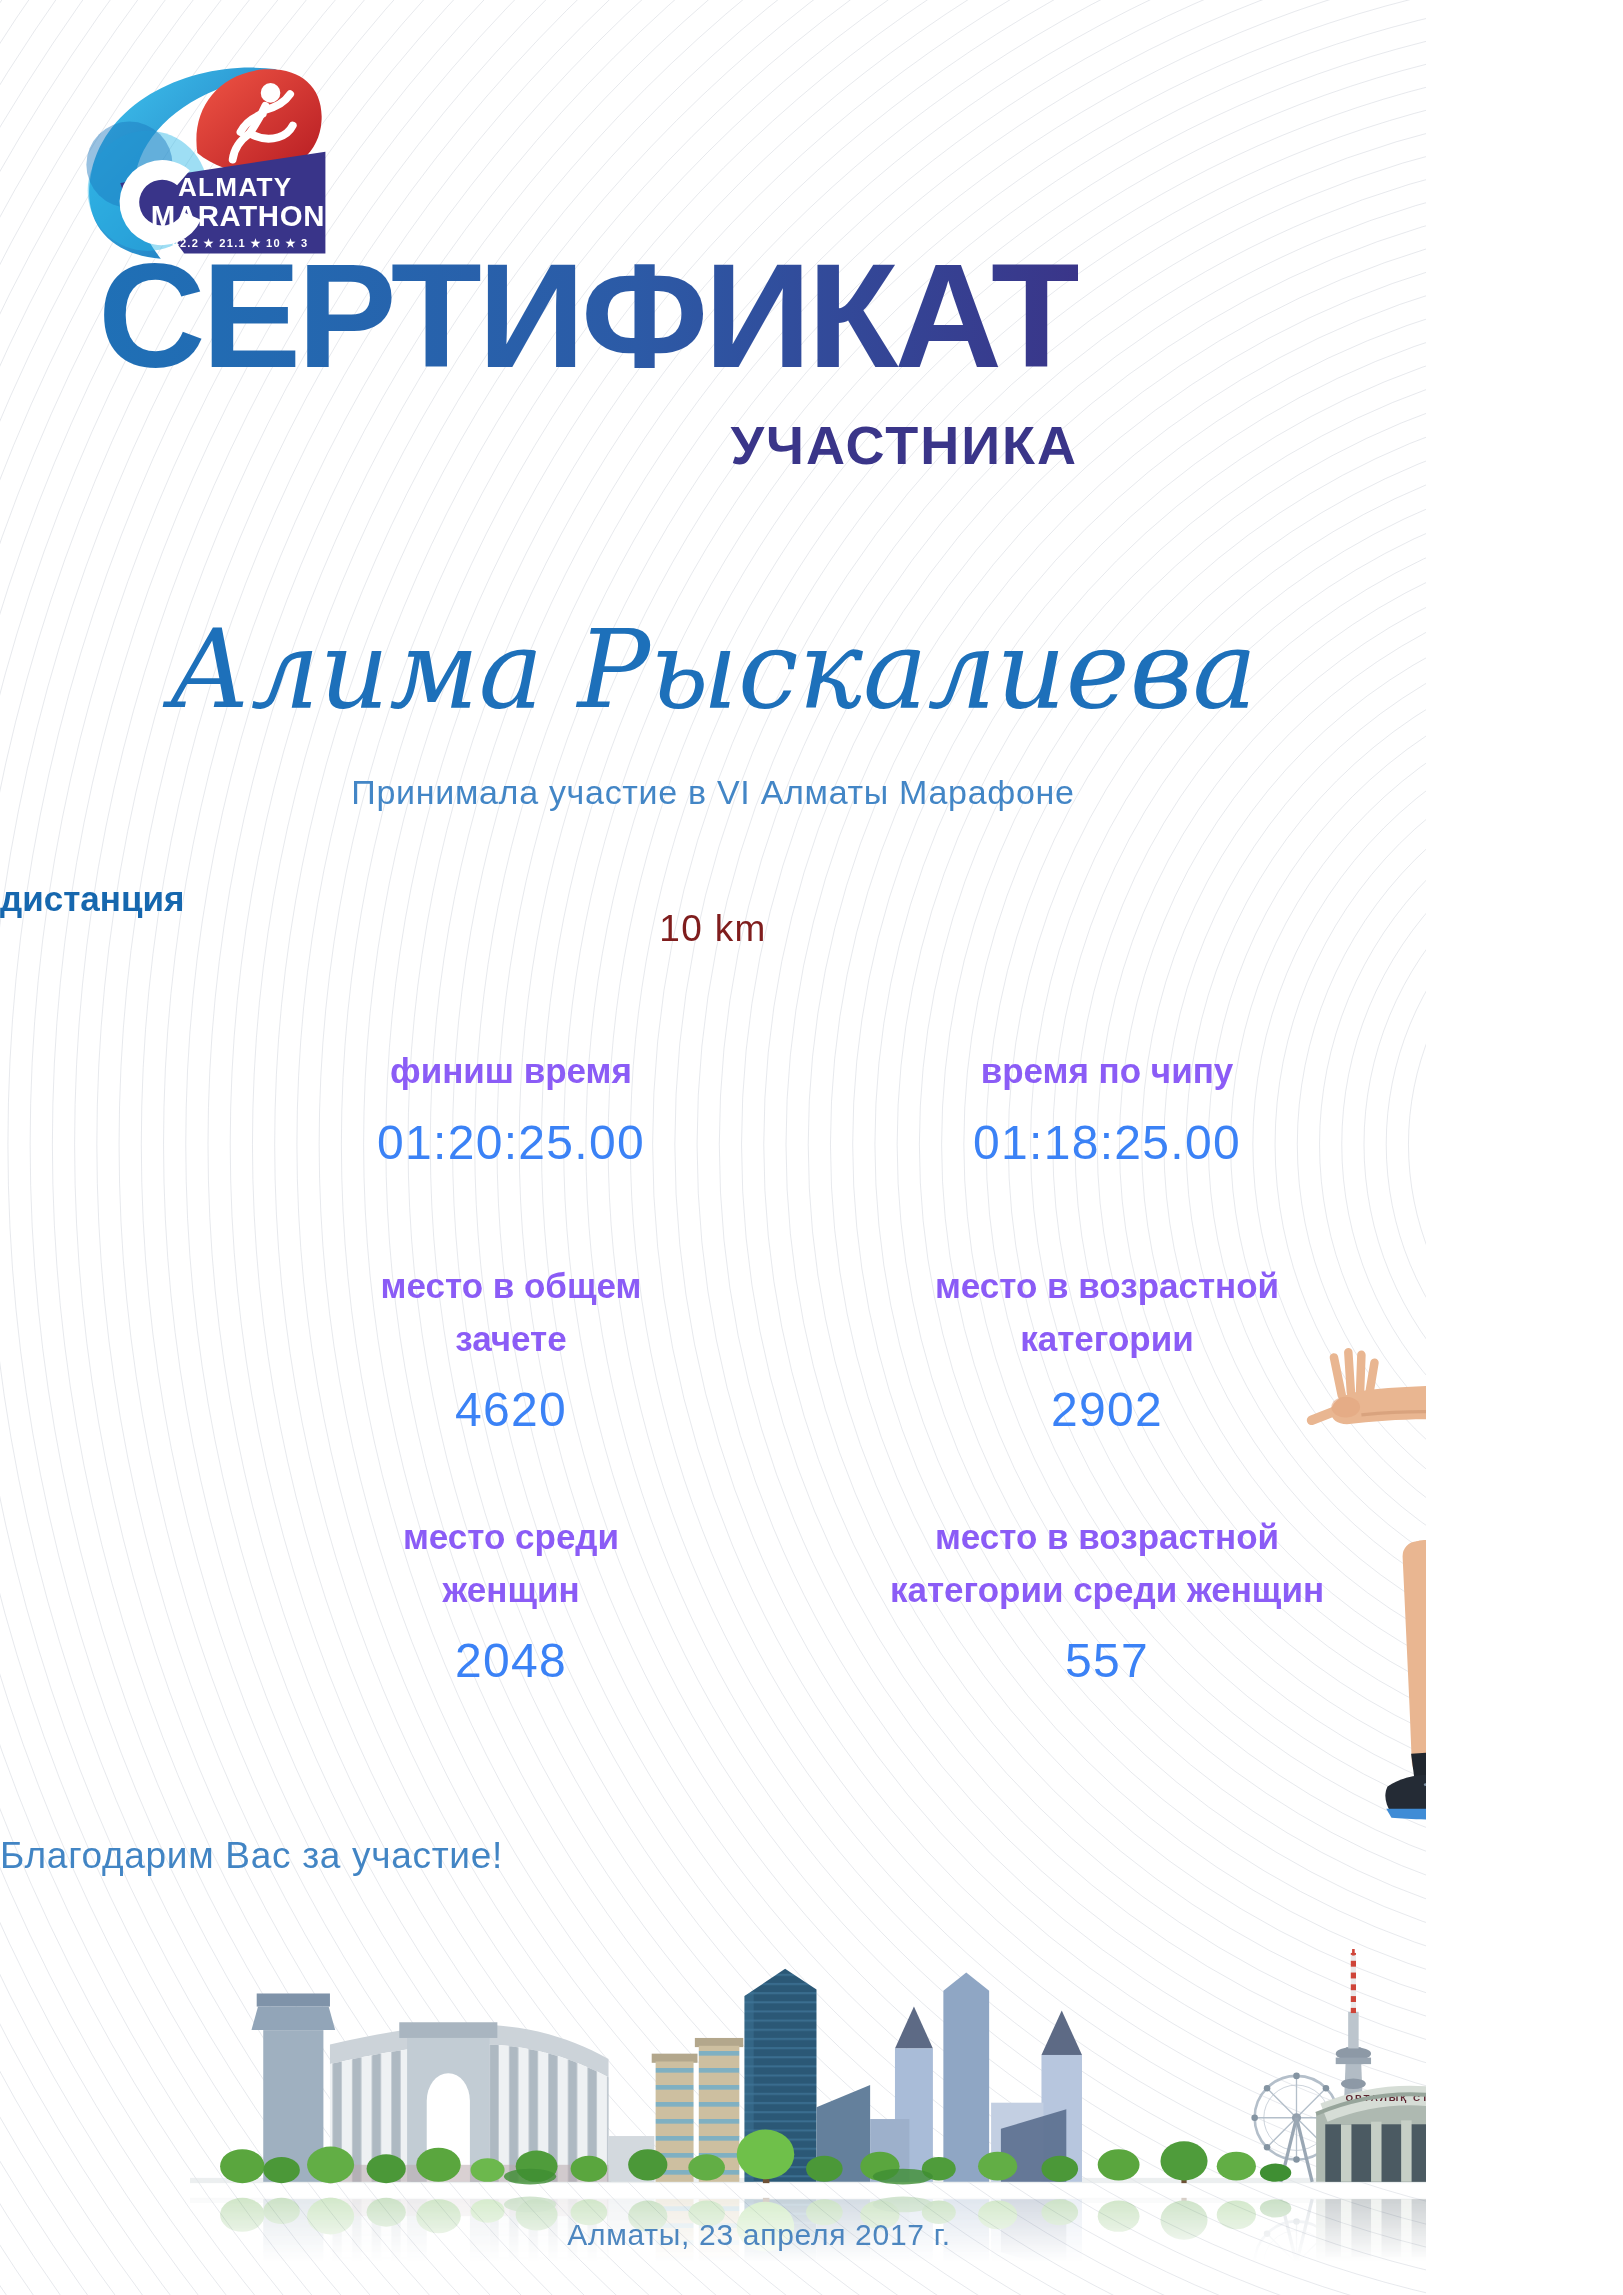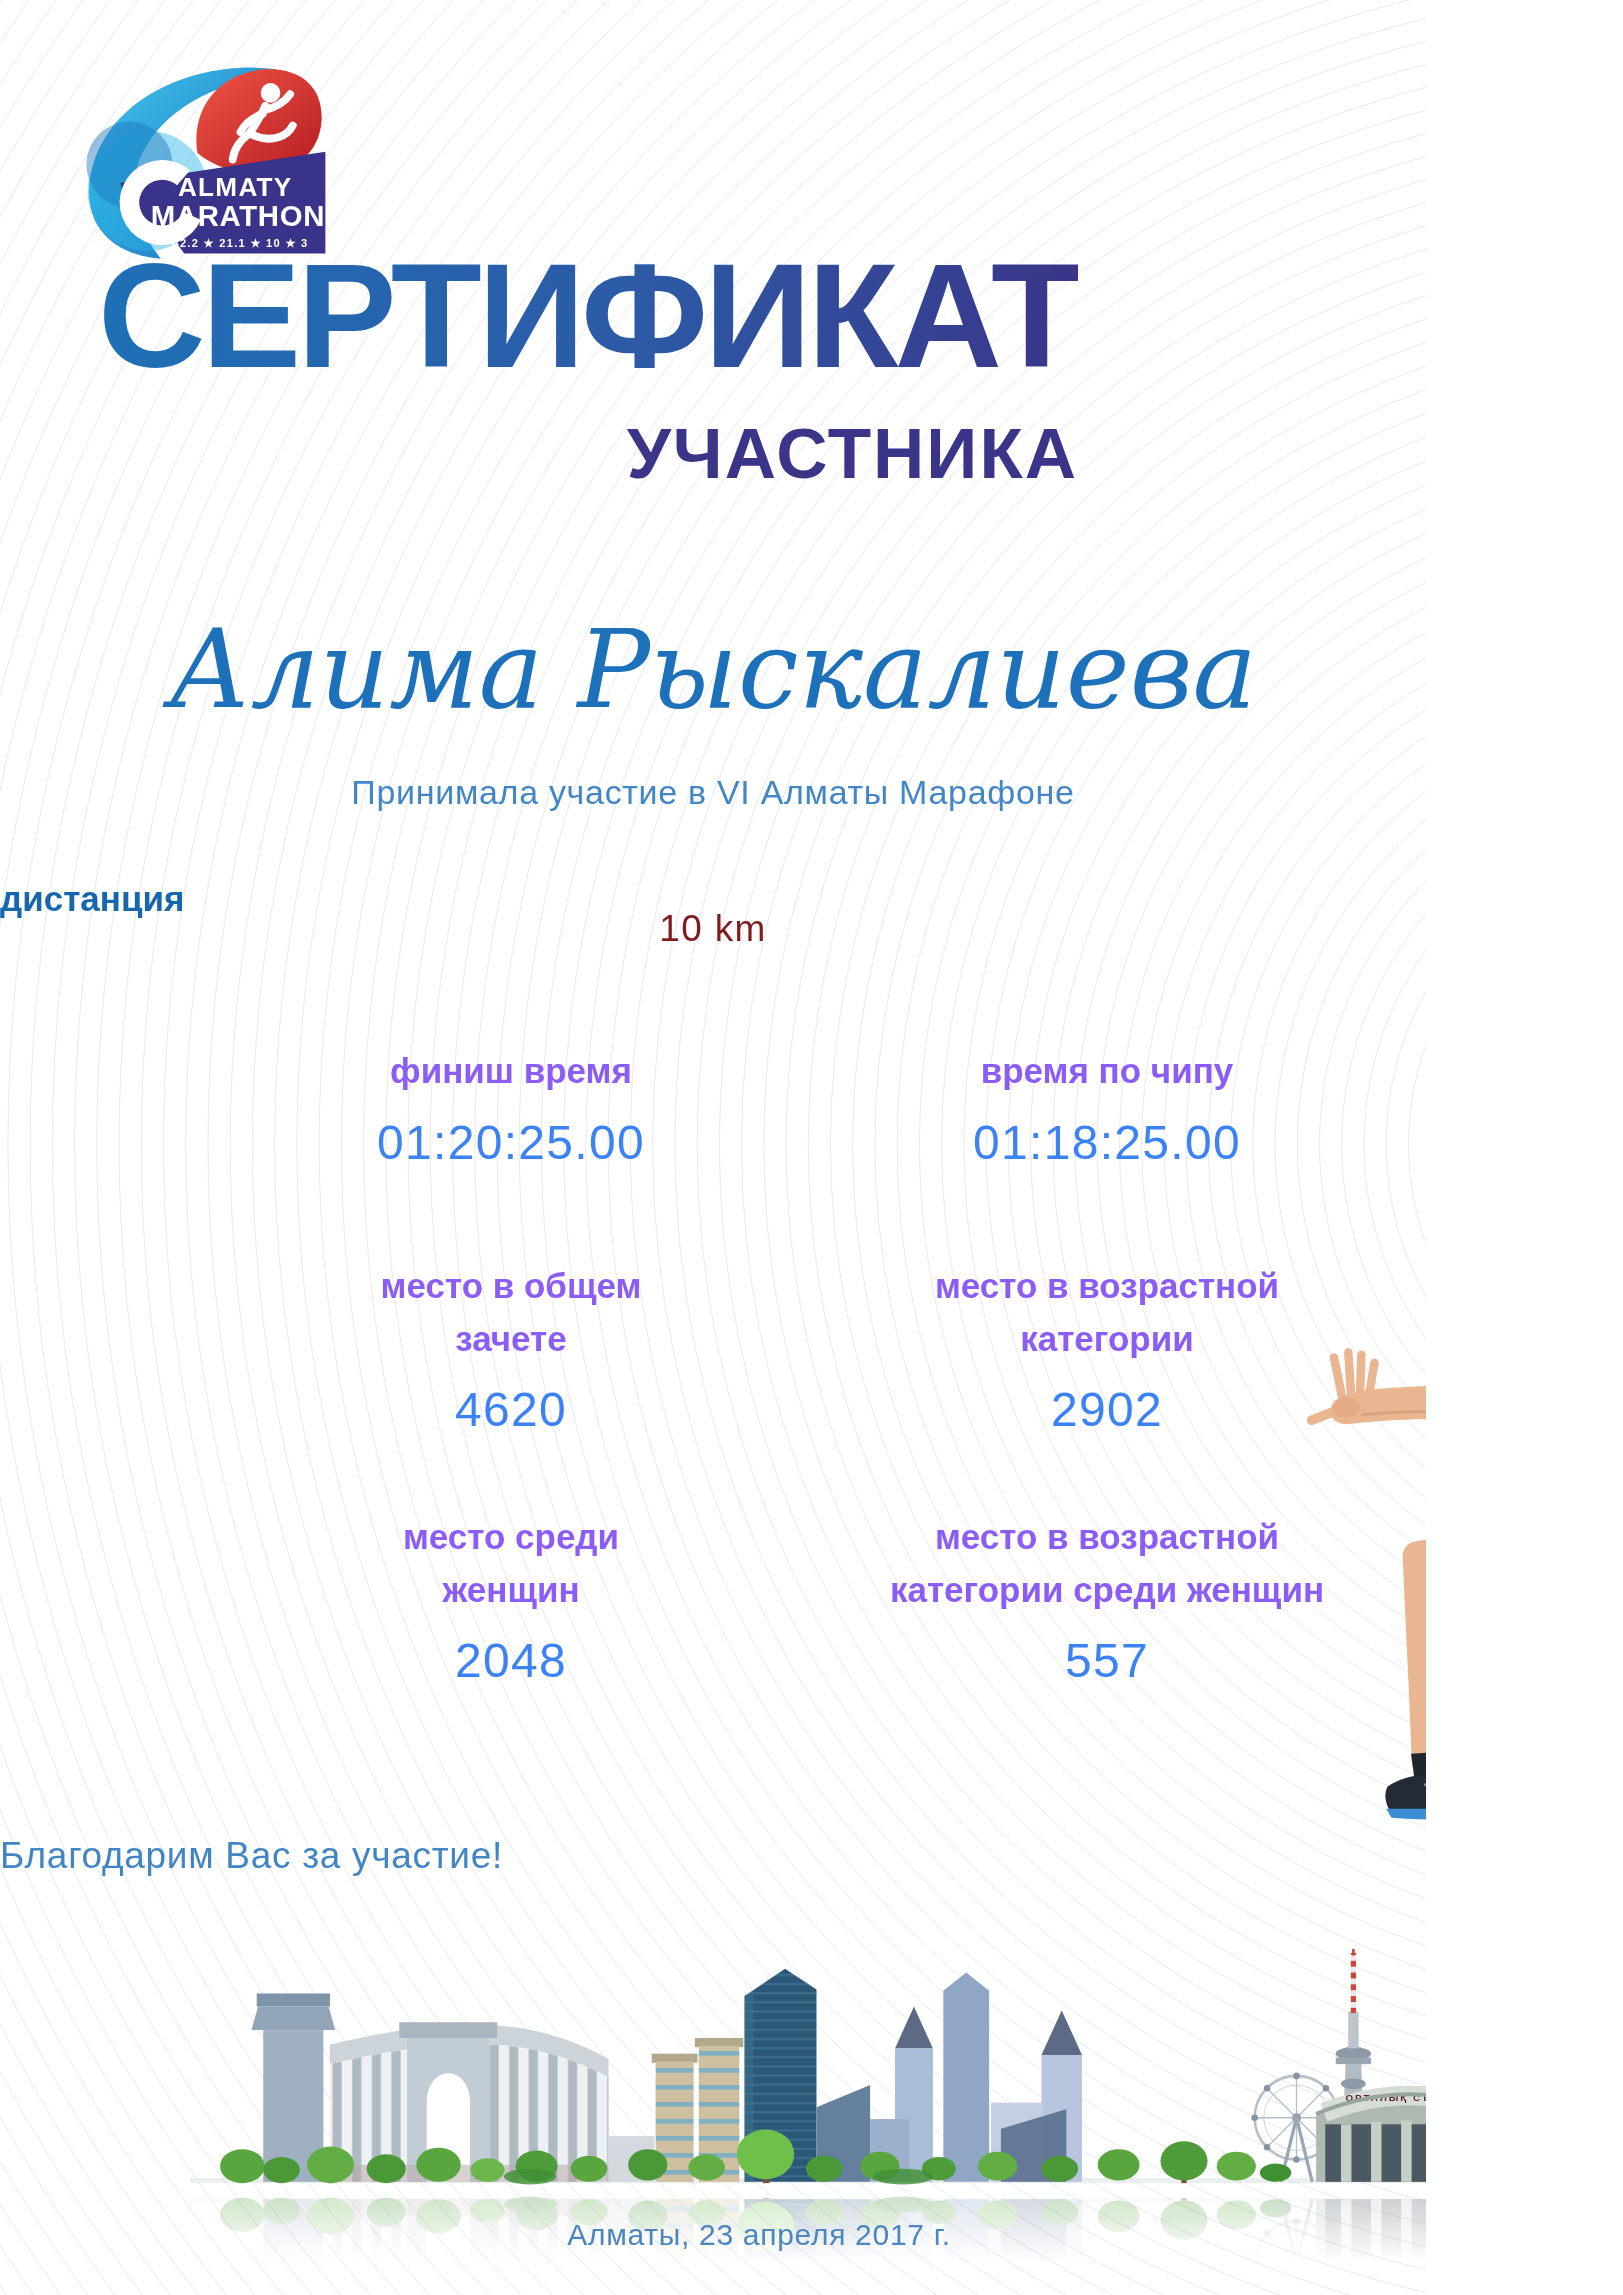--- a/index.html
+++ b/index.html
@@ -14,21 +14,21 @@
   .logo{position:absolute;left:69px;top:55px;width:262px;height:209px;z-index:3;}
 
   .title-block{position:absolute;left:0;right:348px;top:241px;text-align:right;z-index:3;line-height:1;margin-left:48px;}
   .title{
     display:inline-block;
     font-size:149px;font-weight:bold;letter-spacing:-3.9px;
     background:linear-gradient(90deg,#1f70b6 0%,#2c5aa6 55%,#3a3589 100%);
     -webkit-background-clip:text;background-clip:text;
     color:#2c5aa6;-webkit-text-fill-color:transparent;
   }
-  .subtitle{margin-top:27.5px;font-size:71px;font-weight:bold;letter-spacing:2px;color:#3a3589;}
+  .subtitle{margin-top:27.5px;font-size:54px;font-weight:bold;letter-spacing:2px;color:#3a3589;}
 
   .name{
     position:absolute;left:0;right:0;top:607px;text-align:center;z-index:3;
     font-family:"DejaVu Serif", serif;font-style:italic;
     font-size:108px;color:#1d70ba;
   }
   .participation{position:absolute;left:0;right:0;top:773px;text-align:center;z-index:3;
     font-size:34px;color:#4386c6;letter-spacing:0.7px;}
 
   .dist-label{position:absolute;left:0;right:0;top:879px;text-align:left;z-index:3;

